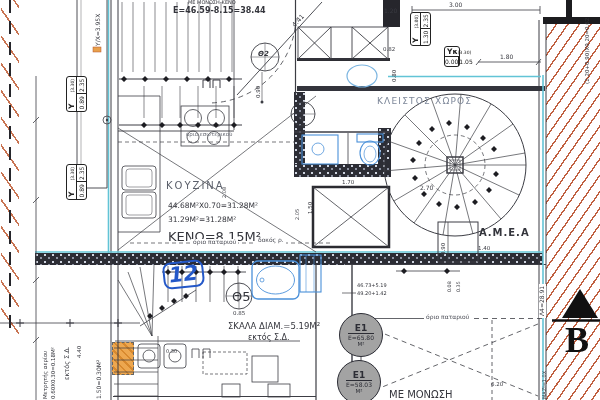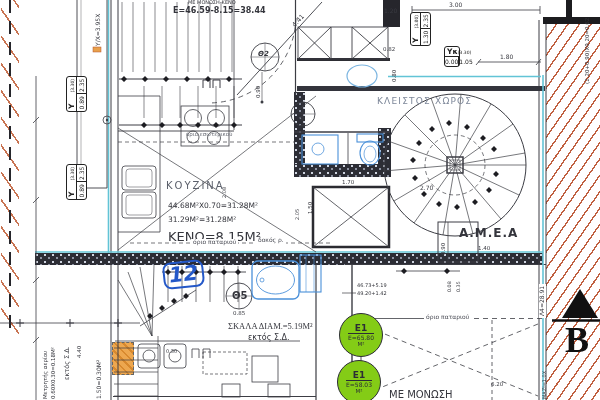--- a/index.html
+++ b/index.html
@@ -28,21 +28,21 @@
   
   .lv{position:absolute;border:1px solid #222;border-radius:3px;background:#fff;width:16px;font-size:6px;color:#222;}
   .lv-top{display:flex;justify-content:space-between;align-items:baseline;padding:0 2px;border-bottom:1px solid #222;}
   .lv-id{font-weight:bold;font-size:7.5px;}
   .lv-paren{font-size:4.5px;}
   .lv-bot{display:flex;text-align:center;}
   .lv-bot span{flex:1;padding:1px 0;}
   .lv-bot span:first-child{border-right:1px solid #222;}
   
   .ecirc{position:absolute;width:44px;height:44px;border:1.2px solid #2c2d35;border-radius:50%;
-         background:#84cc16;display:flex;flex-direction:column;align-items:center;justify-content:center;color:#2c2d35;}
+         background:#a3a3a3;display:flex;flex-direction:column;align-items:center;justify-content:center;color:#2c2d35;}
   .ecirc .eid{font-size:9px;font-weight:bold;border-bottom:.8px solid #2c2d35;padding:0 7px;line-height:1.15;}
   .ecirc .ev{font-size:6px;line-height:1.2;}
   .ecirc .eu{font-size:5.5px;line-height:1;}
   .wm{position:absolute;color:#7e8494;opacity:.24;font-weight:bold;letter-spacing:4px;}
   .rev{position:absolute;color:#2458c8;border:2px solid #2458c8;border-radius:8px;
        font-weight:bold;font-style:italic;font-size:21px;line-height:1;padding:1px 4px;transform:rotate(-6deg);}
   .secB{position:absolute;font-family:"Liberation Serif",serif;font-weight:bold;font-size:36px;color:#111;line-height:1;}
 </style>
 </head>
 <body>
@@ -246,23 +246,23 @@
   <span class="t" style="left:173px;top:7px;font-size:8px;font-weight:700;">Ε=46.59-8.15=38.44</span>
   <span class="t" style="left:346px;top:97px;font-size:9px;letter-spacing:1.2px;color:#7d8799;margin-left:31px;">ΚΛΕΙΣΤΟΣ ΧΩΡΟΣ</span>
   <span class="t" style="left:166px;top:180px;font-size:10px;letter-spacing:2px;color:#5a5f6a;">ΚΟΥΖΙΝΑ</span>
   <span class="t" style="left:168px;top:202px;font-size:7.5px;">44.68M²X0.70=31.28M²</span>
   <span class="t" style="left:168px;top:216px;font-size:7.5px;">31.29M²=31.28M²</span>
   <span class="t" style="left:168px;top:230px;font-size:13px;">ΚΕΝΟ=8.15M²</span>
   <span class="t bg" style="left:191px;top:239px;font-size:6px;color:#4a4c55;">όριο παταριού</span>
   <span class="t bg" style="left:256px;top:237px;font-size:6px;color:#4a4c55;">δοκός ρ.</span>
   <span class="t" style="left:186px;top:131px;font-size:5.5px;color:#6a6d76;">όριο εσωτερικού</span>
   <span class="t bg" style="left:424px;top:314px;font-size:6px;color:#4a4c55;">όριο παταριού</span>
-  <span class="t" style="left:228px;top:322px;font-size:8.5px;font-family:Liberation Serif, serif;">ΣΚΑΛΑ ΔΙΑΜ.=5.19M²</span>
+  <span class="t" style="left:228px;top:322px;font-size:8.5px;">ΣΚΑΛΑ ΔΙΑΜ.=5.19M²</span>
   <span class="t" style="left:248px;top:334px;font-size:8px;">εκτός Σ.Δ.</span>
-  <span class="t" style="left:459px;top:227px;font-size:12px;font-weight:600;letter-spacing:1px;">Α.Μ.Ε.Α</span>
+  <span class="t" style="left:479px;top:227px;font-size:10px;font-weight:600;letter-spacing:1px;">Α.Μ.Ε.Α</span>
   <span class="t" style="left:389px;top:389px;font-size:10px;">ΜΕ ΜΟΝΩΣΗ</span>
   <span class="t" style="left:357px;top:283px;font-size:5px;">46.73+5.19</span>
   <span class="t" style="left:357px;top:291px;font-size:5px;">49.20+1.42</span>
 
   <span class="t rv" style="left:42px;top:399px;font-size:5.5px;">Μετρητής αερίου</span>
   <span class="t rv" style="left:50px;top:399px;font-size:5.5px;">0.60X0.30=0.18M²</span>
   <span class="t rv" style="left:64px;top:380px;font-size:6.5px;">εκτός Σ.Δ.</span>
   <span class="t rv" style="left:96px;top:399px;font-size:6px;">1.50=0.30M²</span>
   <span class="t rv" style="left:95px;top:46px;font-size:6px;">Υ/Χ=3.95Χ</span>
   <span class="t rv" style="left:584px;top:84px;font-size:5.5px;">(2.20+0.90)Χ0.20=0.62</span>
@@ -285,21 +285,21 @@
   <span class="t d" style="left:478px;top:245px;font-size:5.5px;">1.40</span>
   <span class="t d rv" style="left:447px;top:292px;font-size:4.8px;">0.08</span>
   <span class="t d rv" style="left:456px;top:292px;font-size:4.8px;">0.35</span>
   <span class="t d" style="left:233px;top:310px;font-size:5.5px;">0.85</span>
   <span class="t d" style="left:491px;top:381px;font-size:5.5px;">6.20</span>
   <span class="t d" style="left:166px;top:349px;font-size:5px;">0.30</span>
   <span class="t d rv" style="left:76px;top:358px;font-size:5.5px;">4.40</span>
 
   <span class="t" style="left:258px;top:51px;font-size:7px;font-weight:600;font-style:italic;">Θ2</span>
   <span class="t rv" style="left:299px;top:121px;font-size:6.5px;font-weight:600;">Θ4</span>
-  <span class="t" style="left:232px;top:290px;font-size:10px;font-weight:700;">Θ5</span>
+  <span class="t" style="left:232px;top:290px;font-size:13px;font-weight:400;">Θ5</span>
 
   <div class="lv" style="left:444px;top:46px;">
     <div class="lv-top">
         <span class="lv-id">Yκ</span>
         <span class="lv-paren">(3.30)</span>
       </div>
     <div class="lv-bot">
         <span>0.00</span>
         <span>1.05</span>
       </div>

